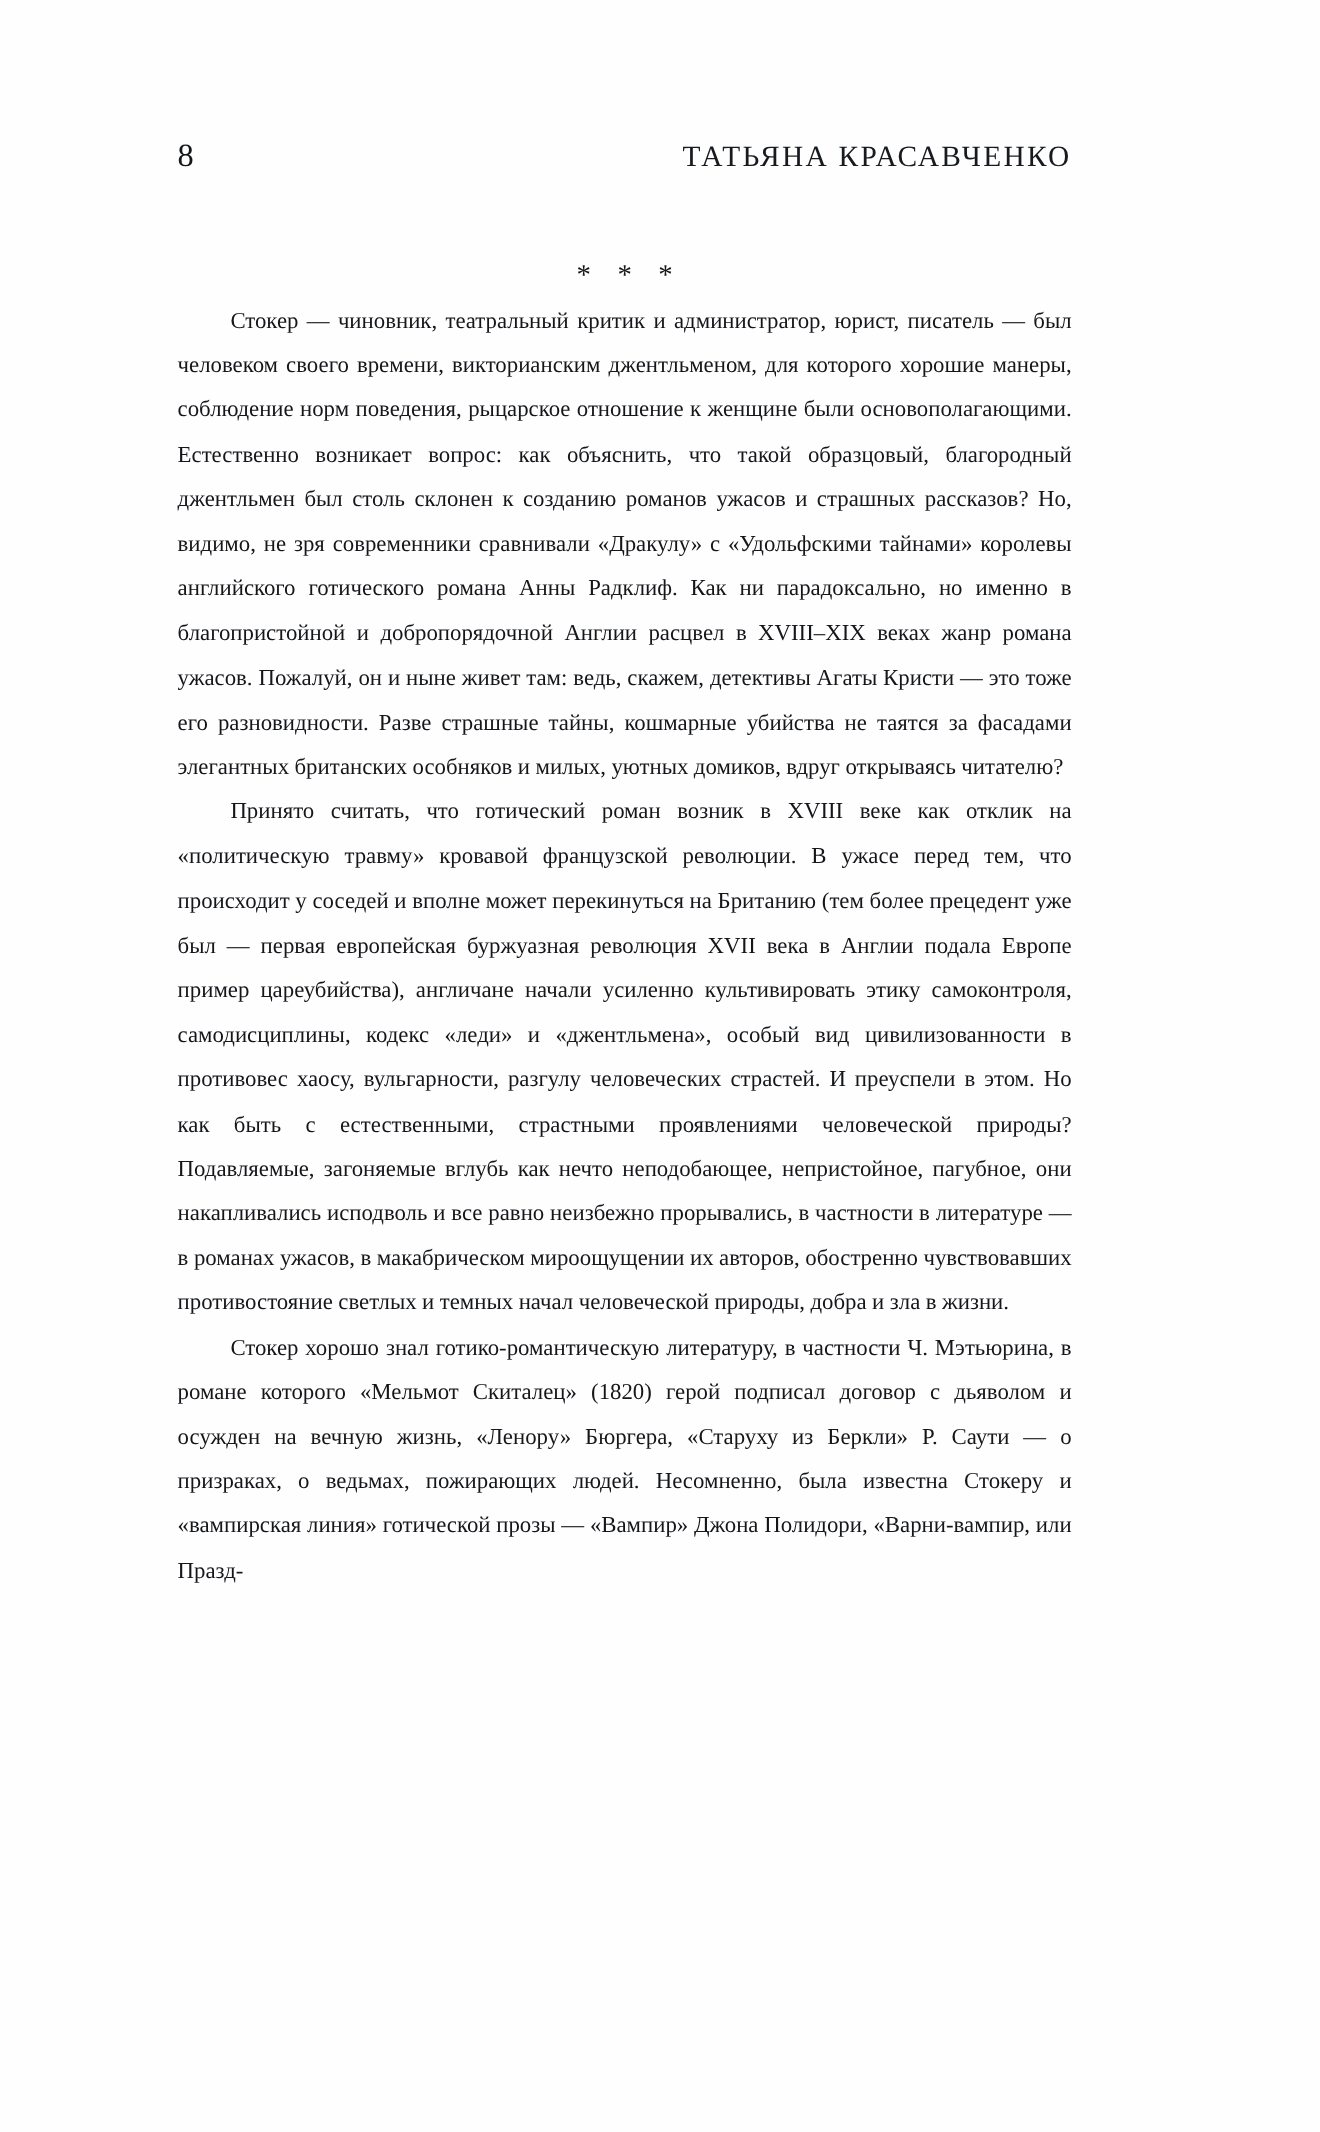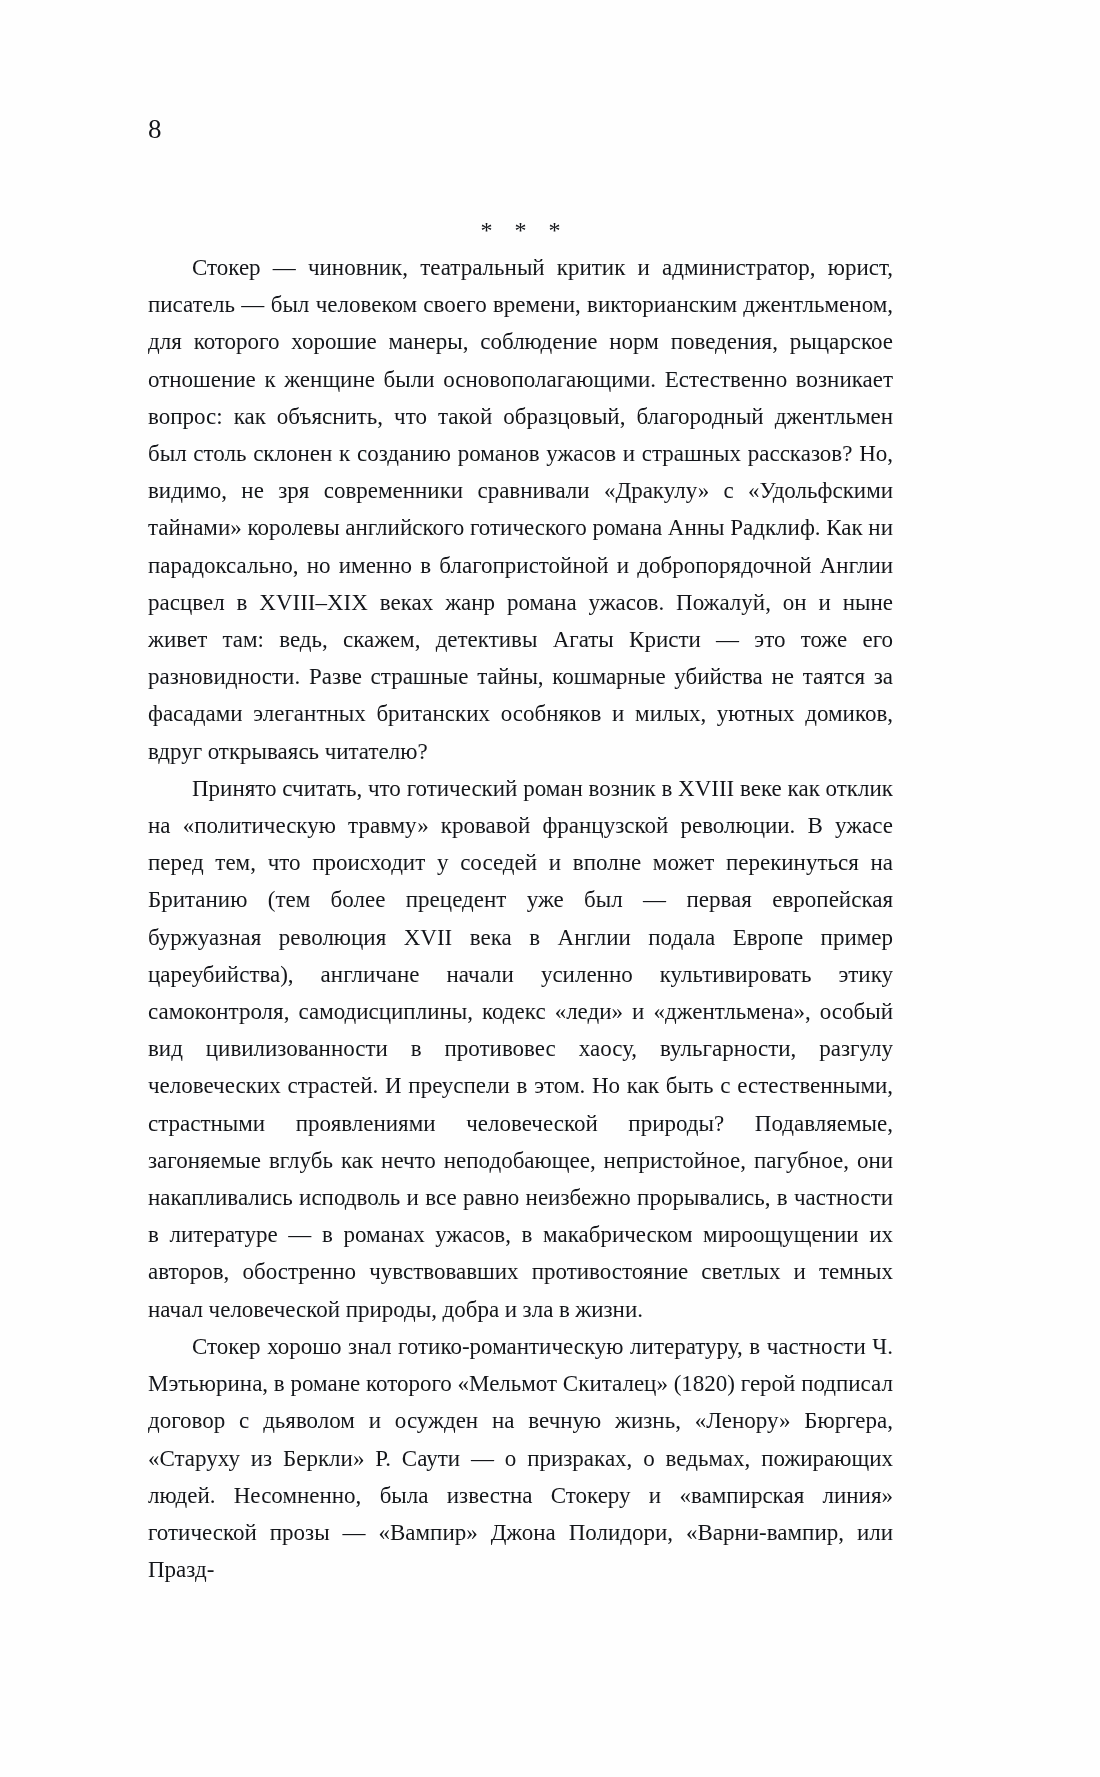--- a/index.html
+++ b/index.html
@@ -52,21 +52,21 @@
     font-size: 24px;
     letter-spacing: 8px;
     padding-left: 8px;
     color: #14161a;
     height: 34px;
     line-height: 34px;
     margin-bottom: 2px;
   }
   p.para {
     margin: 0;
-    font-size: 23px;
+    font-size: 19px;
     line-height: 37.2px;
     text-align: justify;
     text-justify: inter-word;
     text-indent: 44px;
     hyphens: manual;
     word-spacing: -0.2px;
   }
   
   p.para::after {
     content: "";
@@ -77,20 +77,21 @@
     content: normal;
   }
 </style>
 </head>
 <body>
 
 <div class="page">
 
   <div class="running-head">
     <span class="folio">8</span>
+    <span class="head-title">ТАТЬЯНА КРАСАВЧЕНКО</span>
   </div>
 
   <div class="column">
 
     <div class="divider">* * *</div>
 
     <p class="para justify-all">Стокер — чиновник, театральный критик и администратор, юрист, писатель — был человеком своего времени, викторианским джентльменом, для которого хорошие манеры, соблюдение норм поведения, рыцарское отношение к женщине были основополагающими. Естественно возникает вопрос: как объяснить, что такой образцовый, благородный джентльмен был столь склонен к созданию романов ужасов и страшных рассказов? Но, видимо, не зря современники сравнивали «Дракулу» с «Удольфскими тайнами» королевы английского готического романа Анны Радклиф. Как ни парадоксально, но именно в благопристойной и добропорядочной Англии расцвел в XVIII–XIX веках жанр романа ужасов. Пожалуй, он и ныне живет там: ведь, скажем, детективы Агаты Кристи — это тоже его разновидности. Разве страшные тайны, кошмарные убийства не таятся за фасадами элегантных британских особняков и милых, уютных домиков, вдруг открываясь читателю?</p>
     <p class="para justify-all">Принято считать, что готический роман возник в XVIII веке как отклик на «политическую травму» кровавой французской революции. В ужасе перед тем, что происходит у соседей и вполне может перекинуться на Британию (тем более прецедент уже был — первая европейская буржуазная революция XVII века в Англии подала Европе пример цареубийства), англичане начали усиленно культивировать этику самоконтроля, самодисциплины, кодекс «леди» и «джентльмена», особый вид цивилизованности в противовес хаосу, вульгарности, разгулу человеческих страстей. И преуспели в этом. Но как быть с естественными, страстными проявлениями человеческой природы? Подавляемые, загоняемые вглубь как нечто неподобающее, непристойное, пагубное, они накапливались исподволь и все равно неизбежно прорывались, в частности в литературе — в романах ужасов, в макабрическом мироощущении их авторов, обостренно чувствовавших противостояние светлых и темных начал человеческой природы, добра и зла в жизни.</p>
     <p class="para justify-all">Стокер хорошо знал готико-романтическую литературу, в частности Ч. Мэтьюрина, в романе которого «Мельмот Скиталец» (1820) герой подписал договор с дьяволом и осужден на вечную жизнь, «Ленору» Бюргера, «Старуху из Беркли» Р. Саути — о призраках, о ведьмах, пожирающих людей. Несомненно, была известна Стокеру и «вампирская линия» готической прозы — «Вампир» Джона Полидори, «Варни-вампир, или Празд-</p>
 

